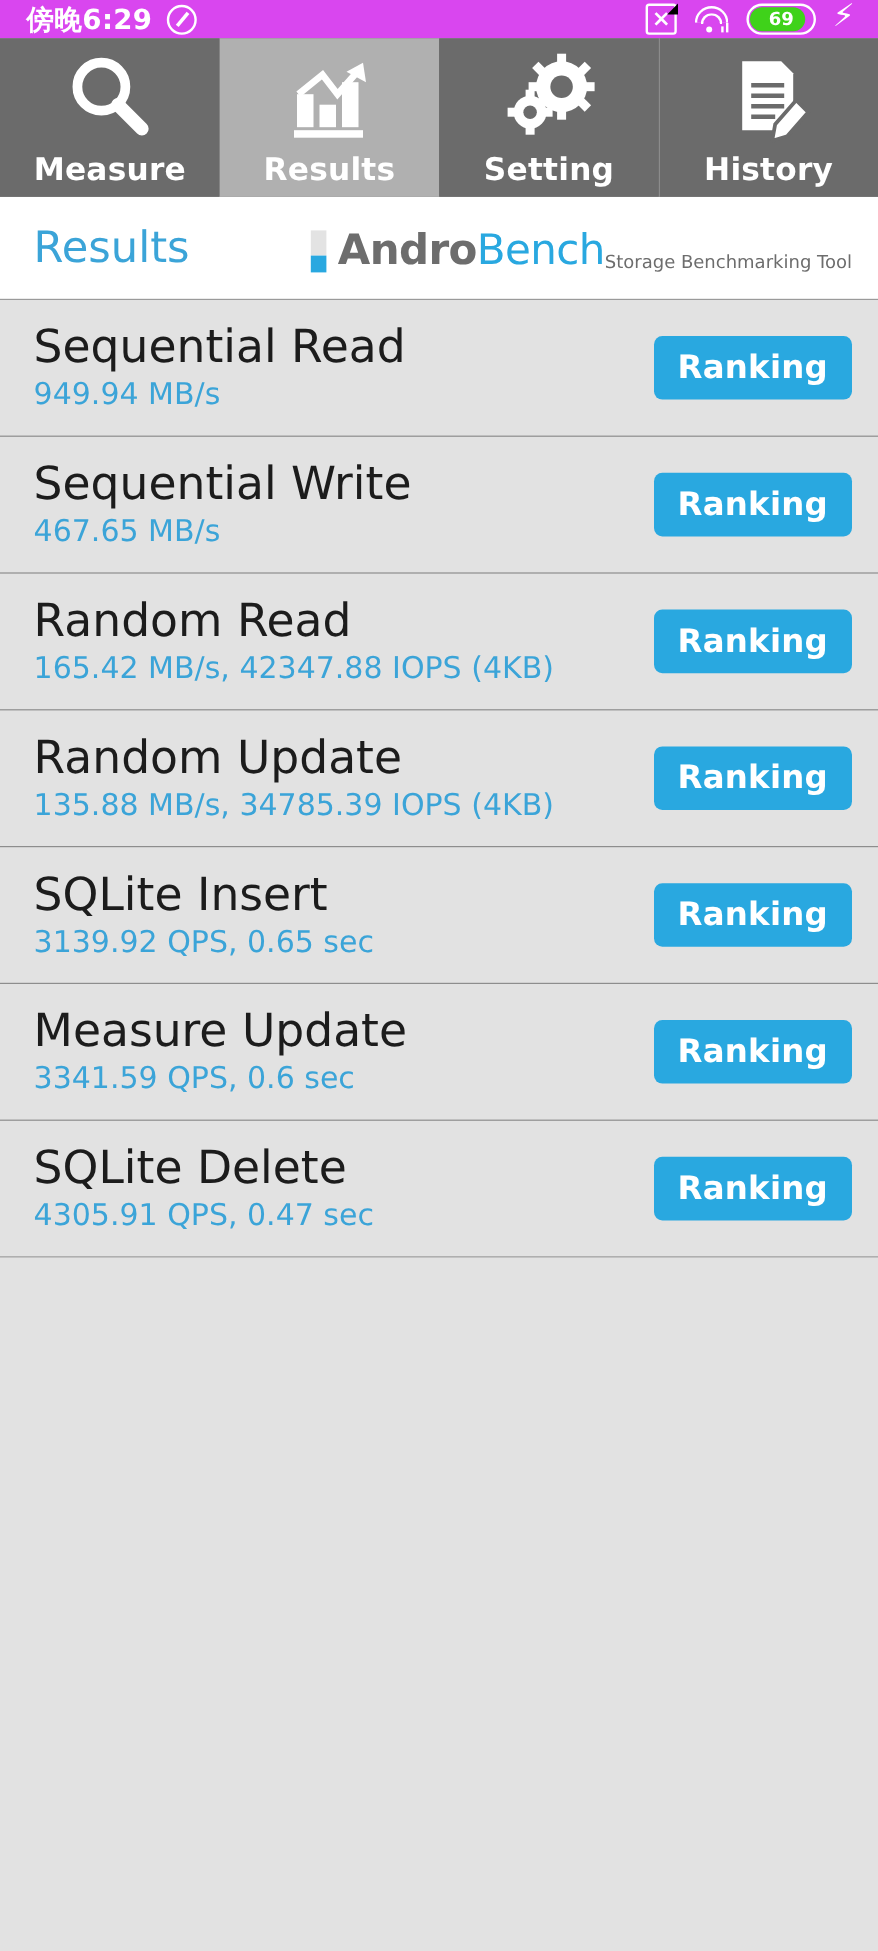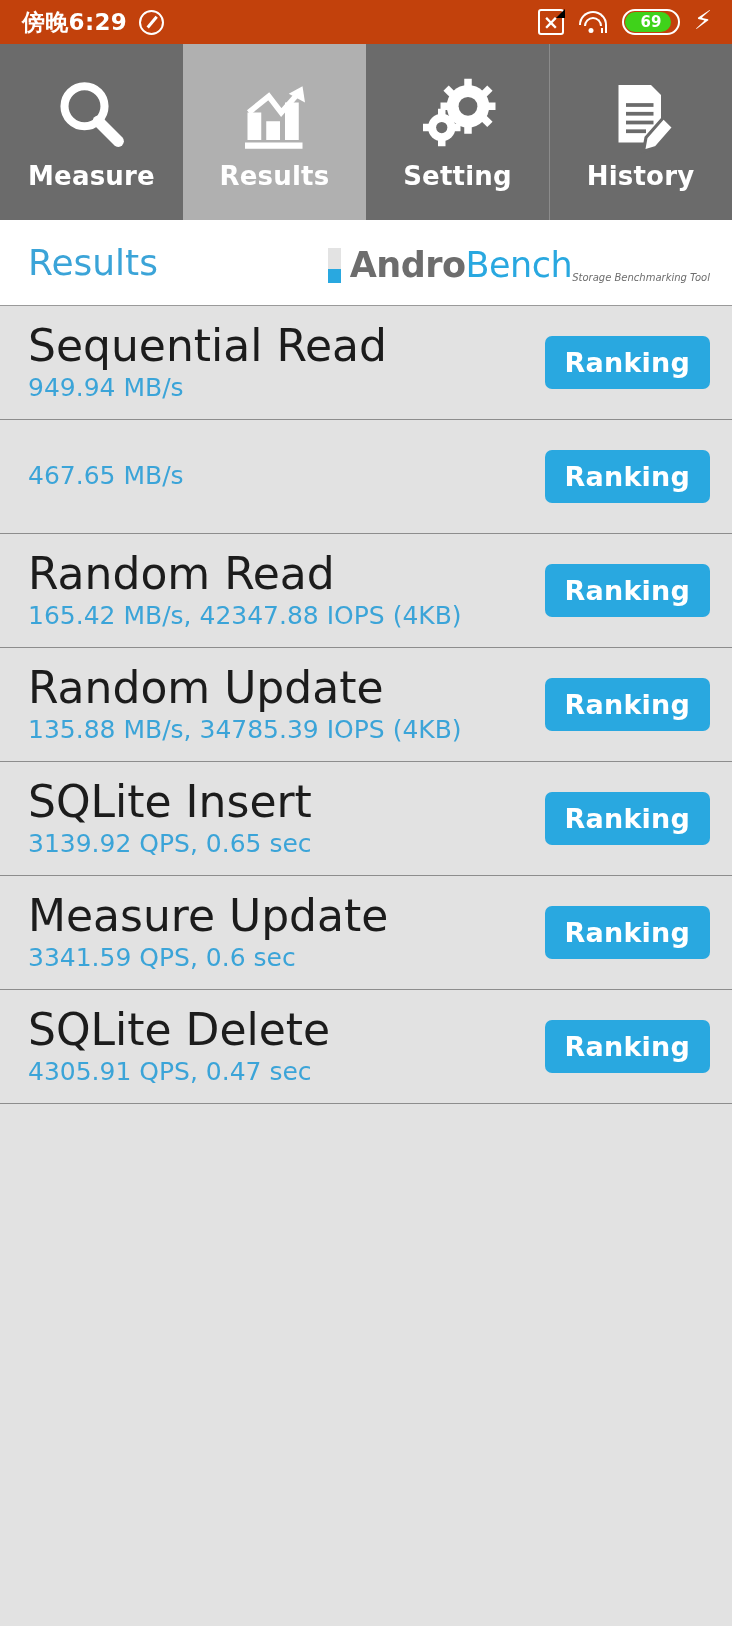--- a/index.html
+++ b/index.html
@@ -5,21 +5,21 @@
   * { margin:0; padding:0; box-sizing:border-box; }
   html, body {
     width:732px; height:1626px;
     background:#e2e2e2;
     font-family:"DejaVu Sans", sans-serif;
     overflow:hidden;
   }
 
   
   .statusbar{
-    height:44px; background:#c2410c; color:#fff;
+    height:32px; background:#d946ef; color:#fff;
     display:flex; align-items:center; justify-content:space-between;
     padding:0 22px;
   }
   .status-left{ display:flex; align-items:center; gap:12px; }
   .status-time{ font-size:23px; font-weight:600; letter-spacing:.3px; }
   .status-right{ display:flex; align-items:flex-start; gap:14px; }
 
   .icon-dnd{ width:25px; height:25px; border:2.5px solid #fff; border-radius:50%; position:relative; }
   .icon-dnd::after{
     content:""; position:absolute; left:50%; top:3px; width:2.5px; height:14px;
@@ -47,21 +47,21 @@
 
   .battery{ width:58px; height:26px; border:2.5px solid #fff; border-radius:13px;
     position:relative; display:flex; align-items:center; overflow:hidden; }
   .battery .fill{ position:absolute; left:1px; top:1px; bottom:1px; width:85%;
     background:#3fd21a; border-radius:11px; }
   .battery .lvl{ position:relative; z-index:2; width:100%; text-align:center;
     font-size:15px; font-weight:700; color:#ffffff; }
   .icon-bolt{ width:16px; height:26px; color:#fff; font-size:26px; line-height:22px; }
 
   
-  .tabbar{ height:176px; display:flex; background:#6b6b6b; }
+  .tabbar{ height:132px; display:flex; background:#6b6b6b; }
   .tab{
     flex:1 1 0; background:#6b6b6b; color:#fff;
     display:flex; flex-direction:column; align-items:center; justify-content:center;
     gap:6px; position:relative;
   }
   .tab.selected{ background:#b0b0b0; }
   .tab + .tab::before{
     content:""; position:absolute; left:0; top:0; bottom:0; width:1px;
     background:rgba(255,255,255,.22);
   }
@@ -77,30 +77,30 @@
   }
   .page-title{ font-size:36px; color:#3ba4d8; font-weight:400; }
   .logo{ display:flex; align-items:stretch; gap:9px; padding-top:6px; }
   .logo-bar{ width:13px; display:flex; flex-direction:column; }
   .logo-bar .top{ flex:0 0 60%; background:#e3e3e3; }
   .logo-bar .bot{ flex:1; background:#29a8e0; }
   .logo-text{ display:flex; flex-direction:row; align-items:flex-end;text-align:center; }
   .logo-main{ font-size:35px; font-weight:700; line-height:1; letter-spacing:-.5px; }
   .logo-andro{ color:#6d6d6d; }
   .logo-bench{ color:#29a8e0; font-weight:400; }
-  .logo-sub{ font-size:10px; color:#6d6d6d; margin-top:16px;font-style:italic; }
+  .logo-sub{ font-size:15px; color:#6d6d6d; margin-top:16px; }
 
   
   .results-list{ background:#e2e2e2; }
   .result-row{
     height:114px; display:flex; align-items:center; justify-content:space-between;
     padding:0 22px 0 28px; border-bottom:1px solid #8d8d8d;
   }
   .row-text{ display:flex; flex-direction:column; gap:6px; }
-  .row-title{ font-size:44px; color:#1c1c1c; font-weight:400; line-height:1.05; }
+  .row-title{ font-size:38px; color:#1c1c1c; font-weight:400; line-height:1.05; }
   .row-value{ font-size:25px; color:#3ba4d8; font-weight:400; line-height:1.05; }
   .ranking-btn{
     background:#29a8e0; color:#fff; border:none; border-radius:7px;
     padding:11px 20px; font-size:27px; font-weight:700;
     font-family:"DejaVu Sans", sans-serif; cursor:pointer; letter-spacing:.2px;
   }
   .filler{ background:#e2e2e2; flex:1; }
   .screen{ display:flex; flex-direction:column; height:1626px; }
 </style>
 </head>
@@ -224,20 +224,21 @@
     <div class="result-row">
       <span class="row-text">
         <span class="row-title">Sequential Read</span>
         <span class="row-value">949.94 MB/s</span>
       </span>
       <button class="ranking-btn">Ranking</button>
     </div>
 
     <div class="result-row">
       <span class="row-text">
+        <span class="row-title">Sequential Write</span>
         <span class="row-value">467.65 MB/s</span>
       </span>
       <button class="ranking-btn">Ranking</button>
     </div>
 
     <div class="result-row">
       <span class="row-text">
         <span class="row-title">Random Read</span>
         <span class="row-value">165.42 MB/s, 42347.88 IOPS (4KB)</span>
       </span>

